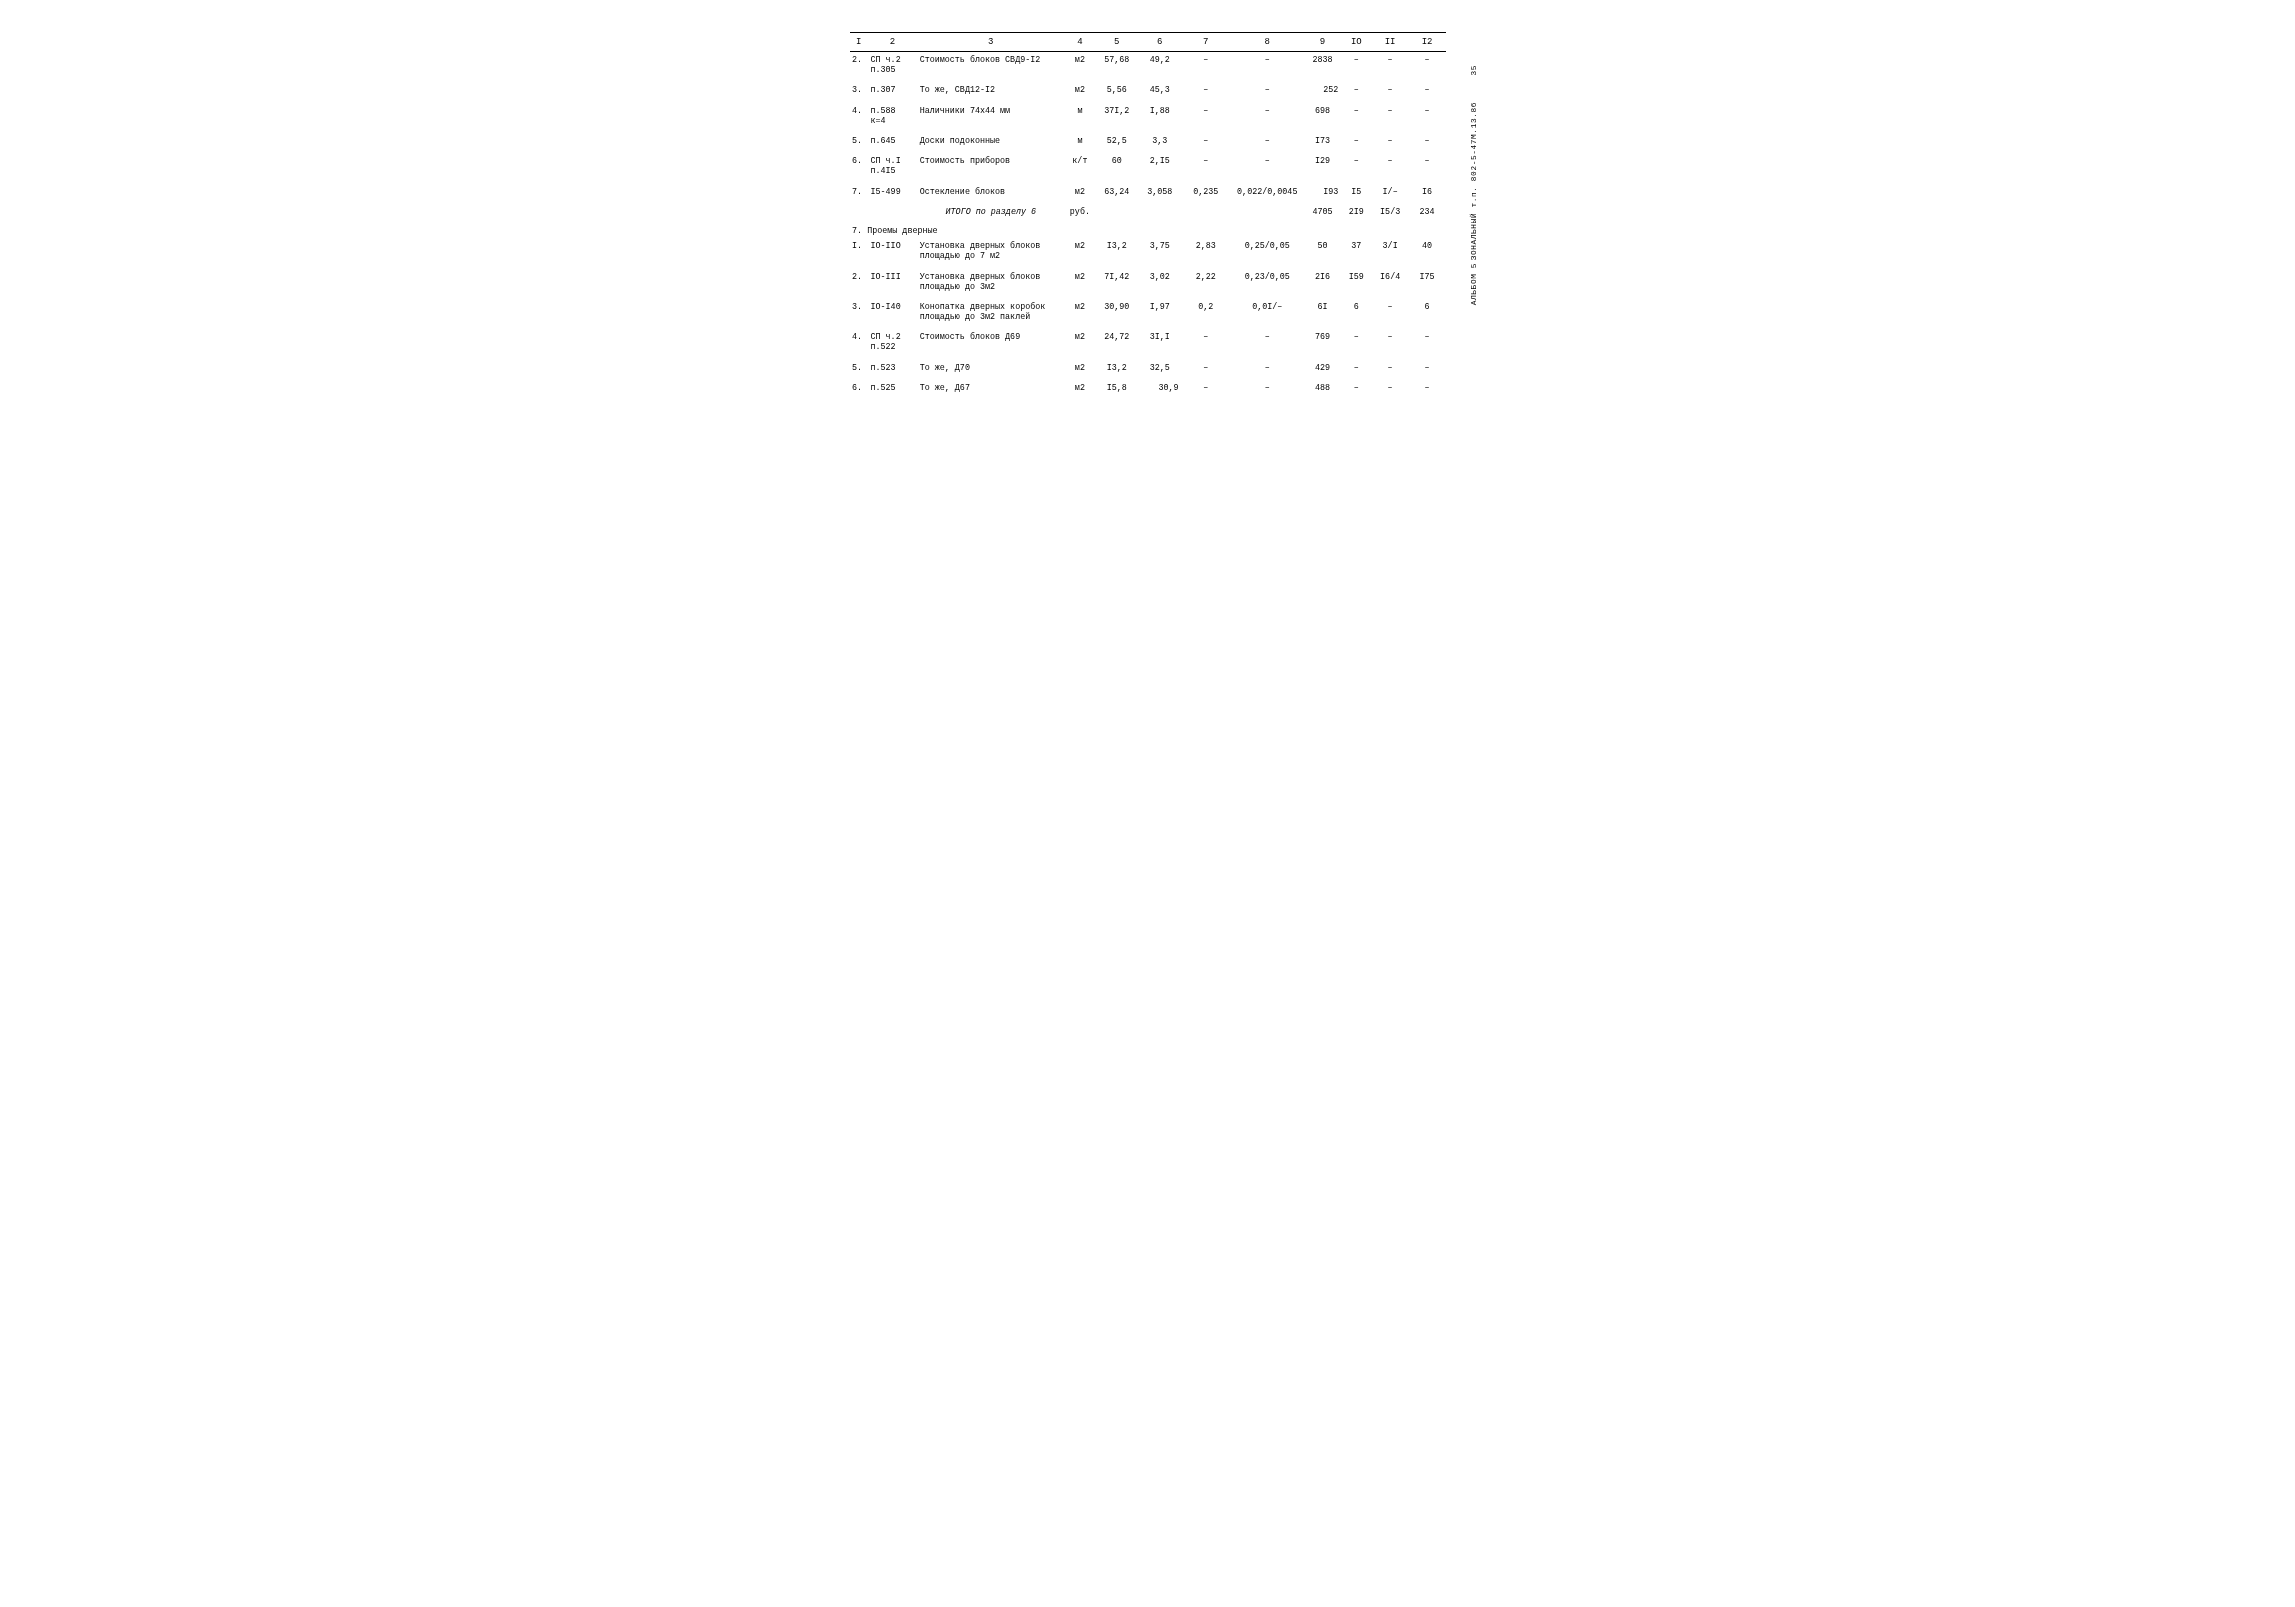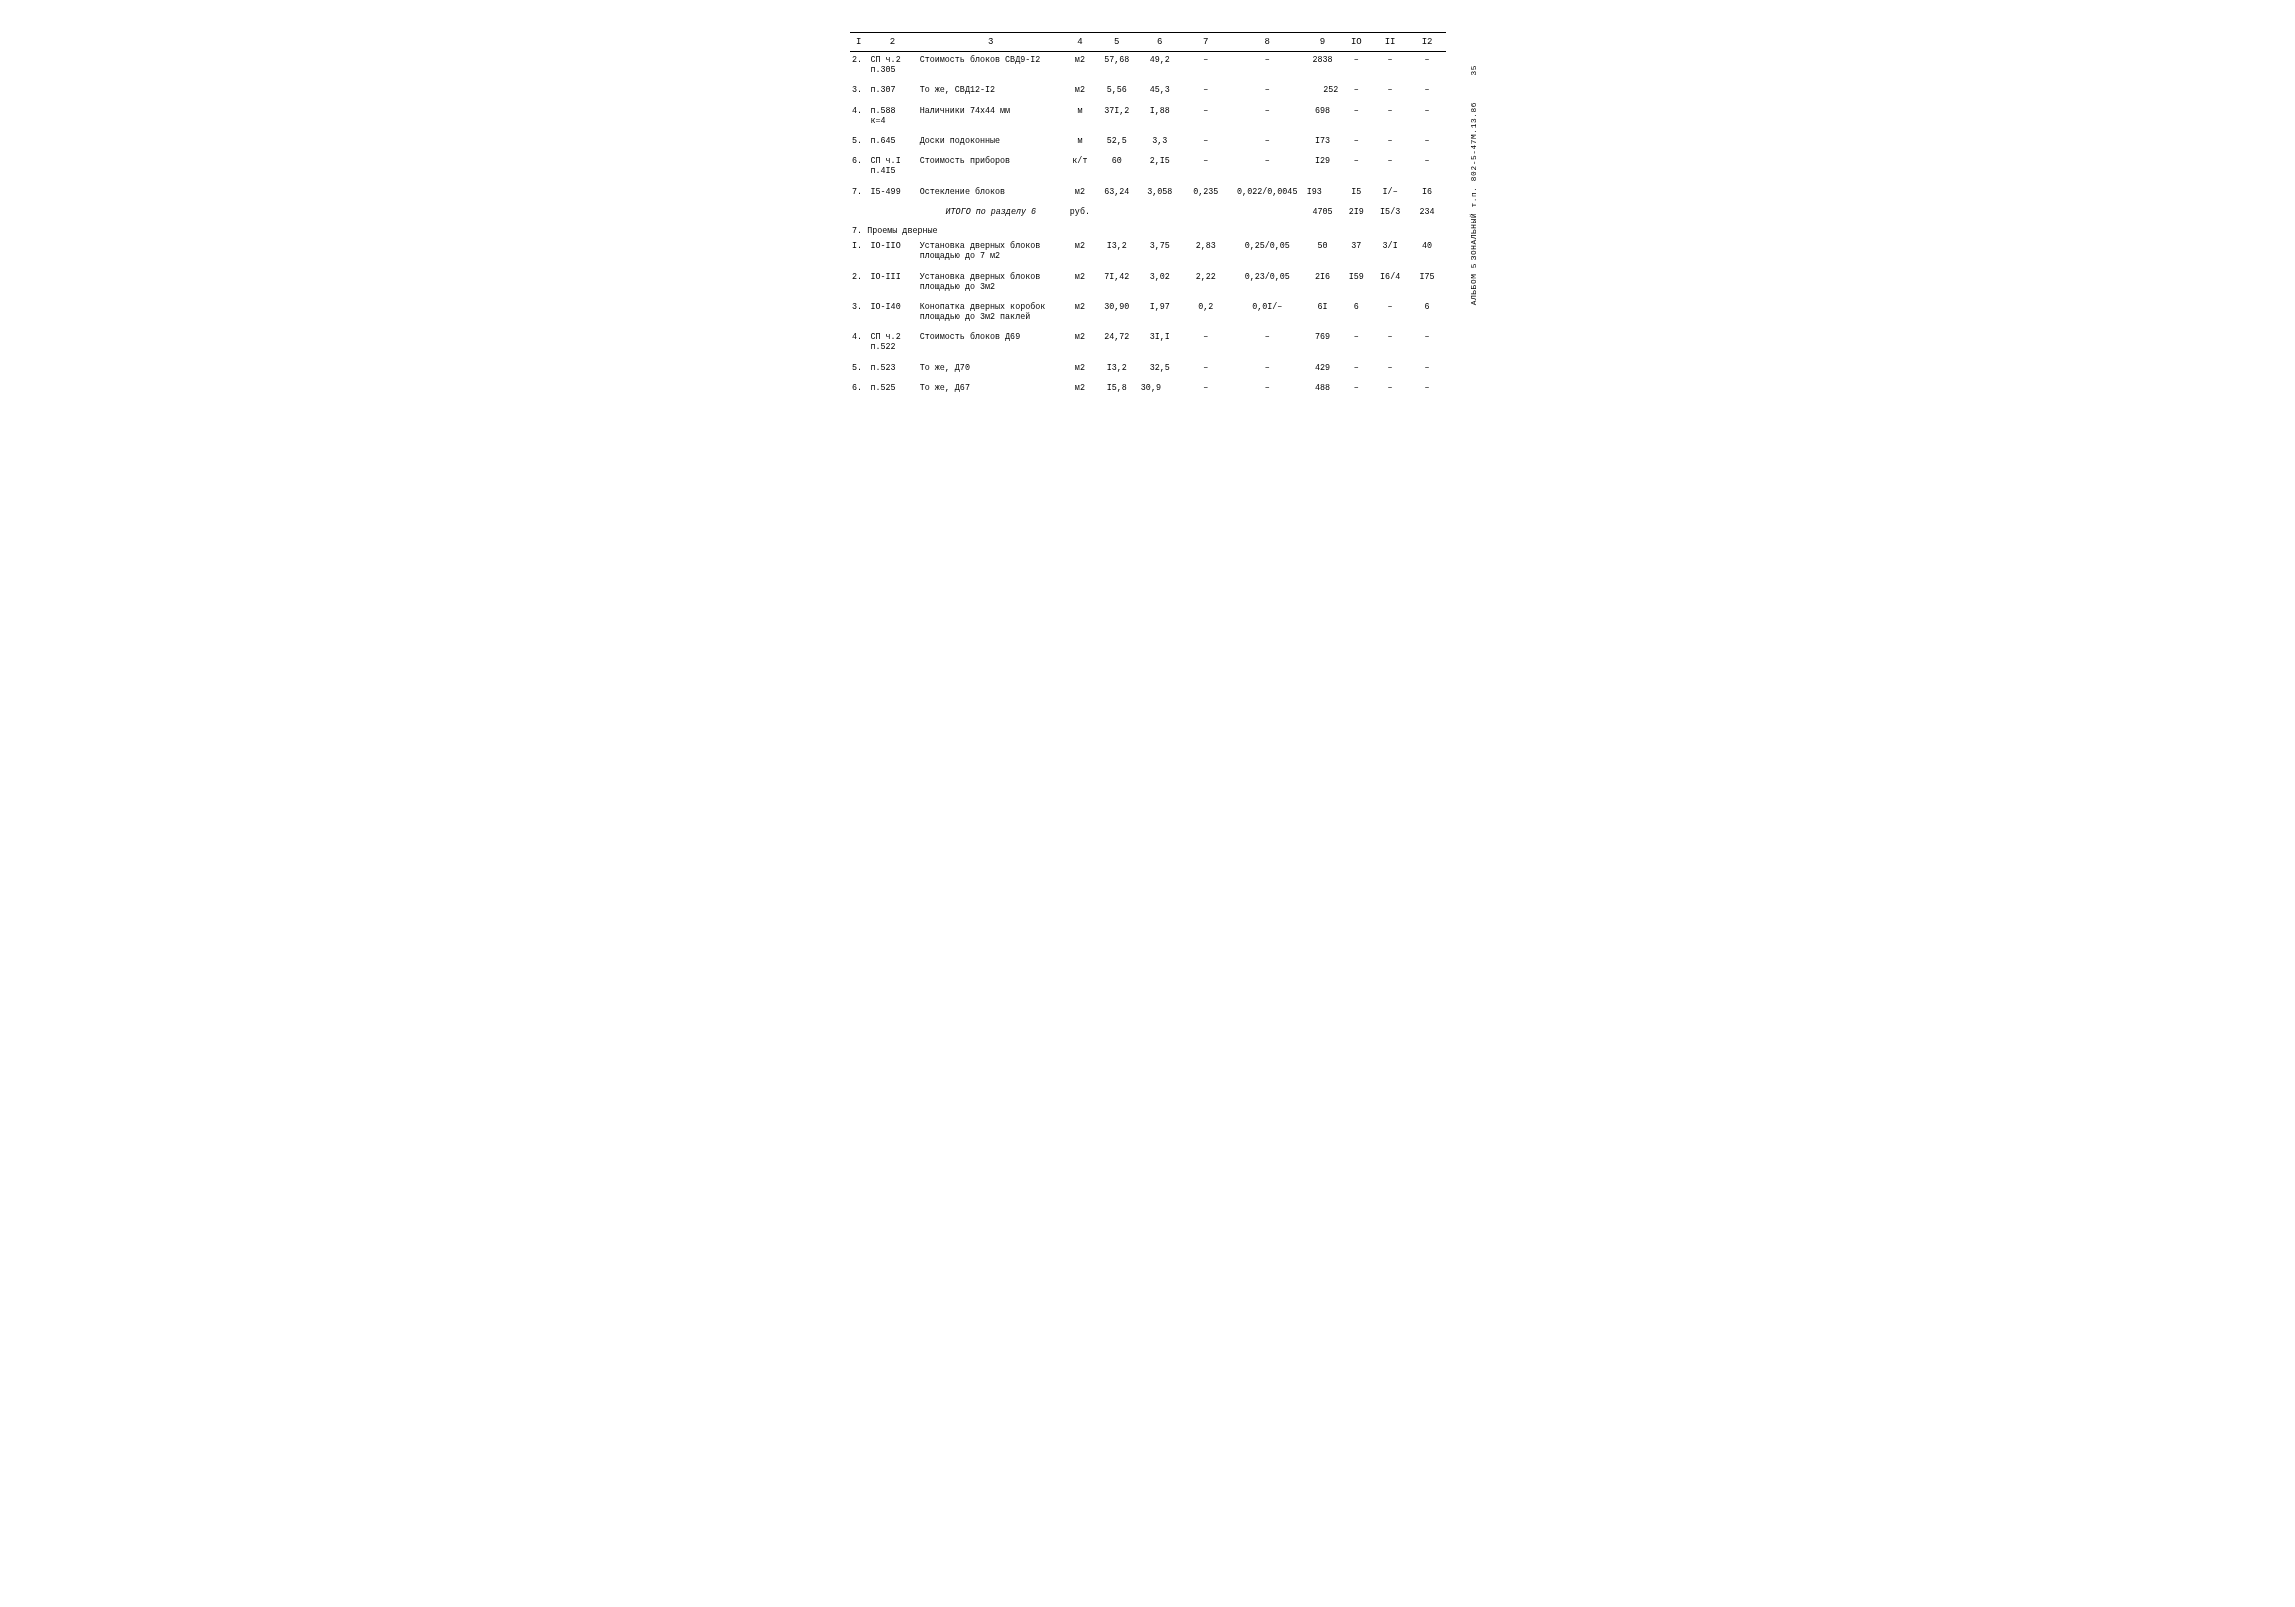--- a/index.html
+++ b/index.html
@@ -228,21 +228,21 @@
         </tr>
         <tr>
           <td style="text-align: left;">7.</td>
           <td style="text-align: left;">I5-499</td>
           <td style="text-align: left;">Остекление блоков</td>
           <td style="text-align: center;">м2</td>
           <td style="text-align: center;">63,24</td>
           <td style="text-align: center;">3,058</td>
           <td style="text-align: center;">0,235</td>
           <td style="text-align: center;">0,022/0,0045</td>
-          <td style="text-align: left;">I93</td>
+          <td style="text-align: right;">I93</td>
           <td style="text-align: center;">I5</td>
           <td style="text-align: center;">I/–</td>
           <td style="text-align: center;">I6</td>
         </tr>
         <tr>
           <td colspan="12" style="height: 2.6px;"></td>
         </tr>
         <tr>
           <td style="text-align: left;"></td>
           <td style="text-align: left;"></td>
@@ -344,21 +344,21 @@
         </tr>
         <tr>
           <td colspan="12" style="height: 2.6px;"></td>
         </tr>
         <tr>
           <td style="text-align: left;">6.</td>
           <td style="text-align: left;">п.525</td>
           <td style="text-align: left;">То же, Д67</td>
           <td style="text-align: center;">м2</td>
           <td style="text-align: center;">I5,8</td>
-          <td style="text-align: left;">30,9</td>
+          <td style="text-align: right;">30,9</td>
           <td style="text-align: center;">–</td>
           <td style="text-align: center;">–</td>
           <td style="text-align: center;">488</td>
           <td style="text-align: center;">–</td>
           <td style="text-align: center;">–</td>
           <td style="text-align: center;">–</td>
         </tr>
       </tbody>
   </table>
 

